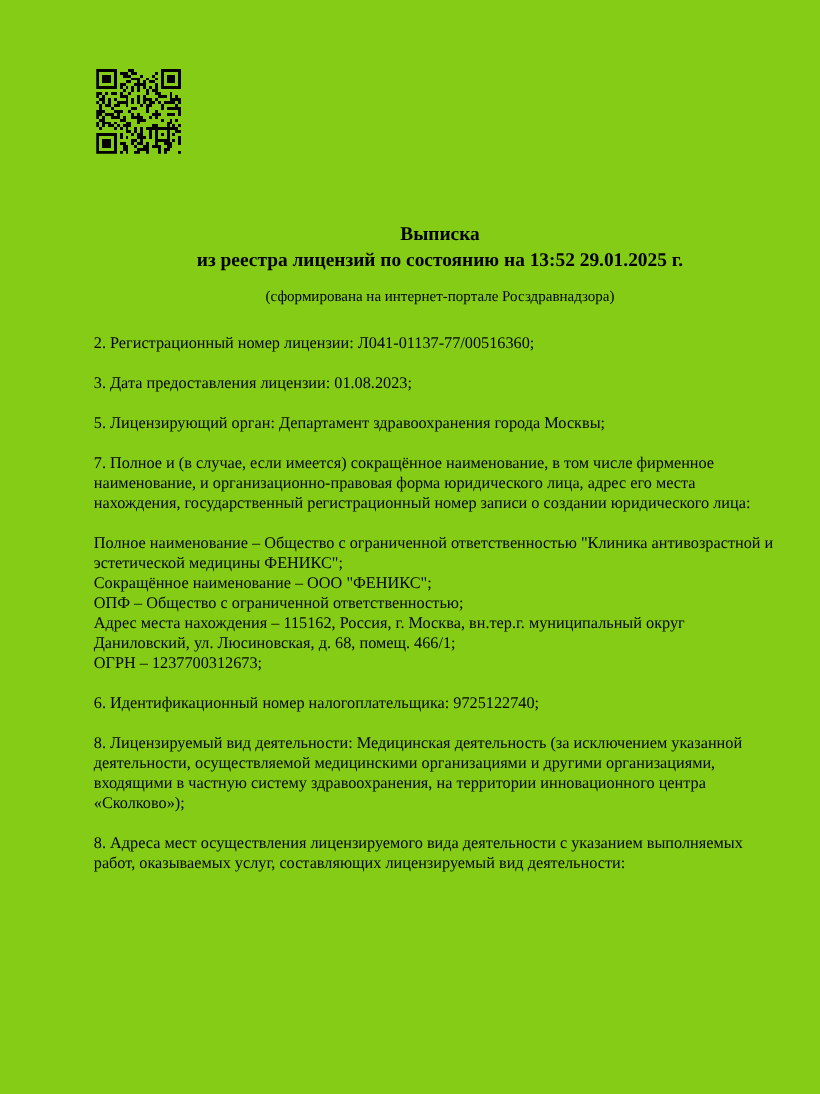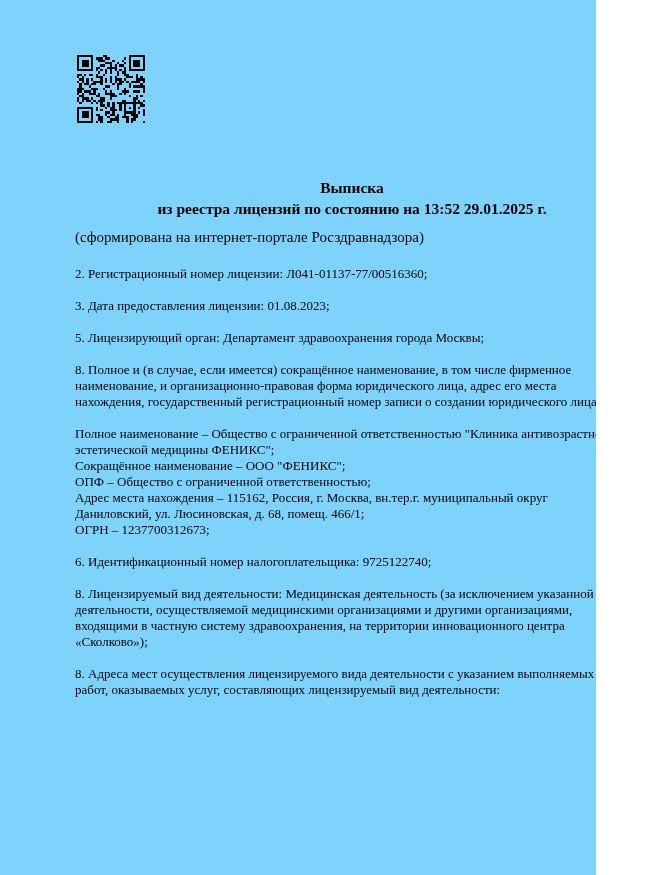--- a/index.html
+++ b/index.html
@@ -1,20 +1,20 @@
 <!DOCTYPE html>
 <html><head>
 <meta charset="utf-8">
 <style>
   html, body { margin: 0; padding: 0; background: #ffffff; }
   .page {
     position: relative;
-    width: 596px;
+    width: 656px;
     height: 875px;
-    background: #7dd3fc;
+    background: #84cc16;
     color: #000000;
     font-family: "Liberation Serif", serif;
     overflow: hidden;
   }
   .qr {
     position: absolute;
     left: 77px;
     top: 55px;
     width: 68px;
     height: 68px;
@@ -27,22 +27,22 @@
     text-align: center;
     font-weight: 700;
     font-size: 15.5px;
     line-height: 21px;
   }
   .subtitle {
     position: absolute;
     left: 75px;
     top: 231px;
     width: 554px;
-    text-align: left;
-    font-size: 15px;
+    text-align: center;
+    font-size: 12px;
     line-height: 13px;
   }
   .content {
     position: absolute;
     left: 75px;
     top: 266px;
     width: 578px;
     font-size: 13px;
     line-height: 16px;
   }
@@ -446,21 +446,21 @@
     <div>Выписка</div>
     <div>из реестра лицензий по состоянию на 13:52 29.01.2025 г.</div>
   </div>
 
   <div class="subtitle">(сформирована на интернет-портале Росздравнадзора)</div>
 
   <div class="content">
     <p>2. Регистрационный номер лицензии: Л041-01137-77/00516360;</p>
     <p>3. Дата предоставления лицензии: 01.08.2023;</p>
     <p>5. Лицензирующий орган: Департамент здравоохранения города Москвы;</p>
-    <p>8. Полное и (в случае, если имеется) сокращённое наименование, в том числе фирменное
+    <p>7. Полное и (в случае, если имеется) сокращённое наименование, в том числе фирменное
 наименование, и организационно-правовая форма юридического лица, адрес его места
 нахождения, государственный регистрационный номер записи о создании юридического лица:</p>
     <p>Полное наименование – Общество с ограниченной ответственностью "Клиника антивозрастной и
 эстетической медицины ФЕНИКС";
 Сокращённое наименование – ООО "ФЕНИКС";
 ОПФ – Общество с ограниченной ответственностью;
 Адрес места нахождения – 115162, Россия, г. Москва, вн.тер.г. муниципальный округ
 Даниловский, ул. Люсиновская, д. 68, помещ. 466/1;
 ОГРН – 1237700312673;</p>
     <p>6. Идентификационный номер налогоплательщика: 9725122740;</p>

